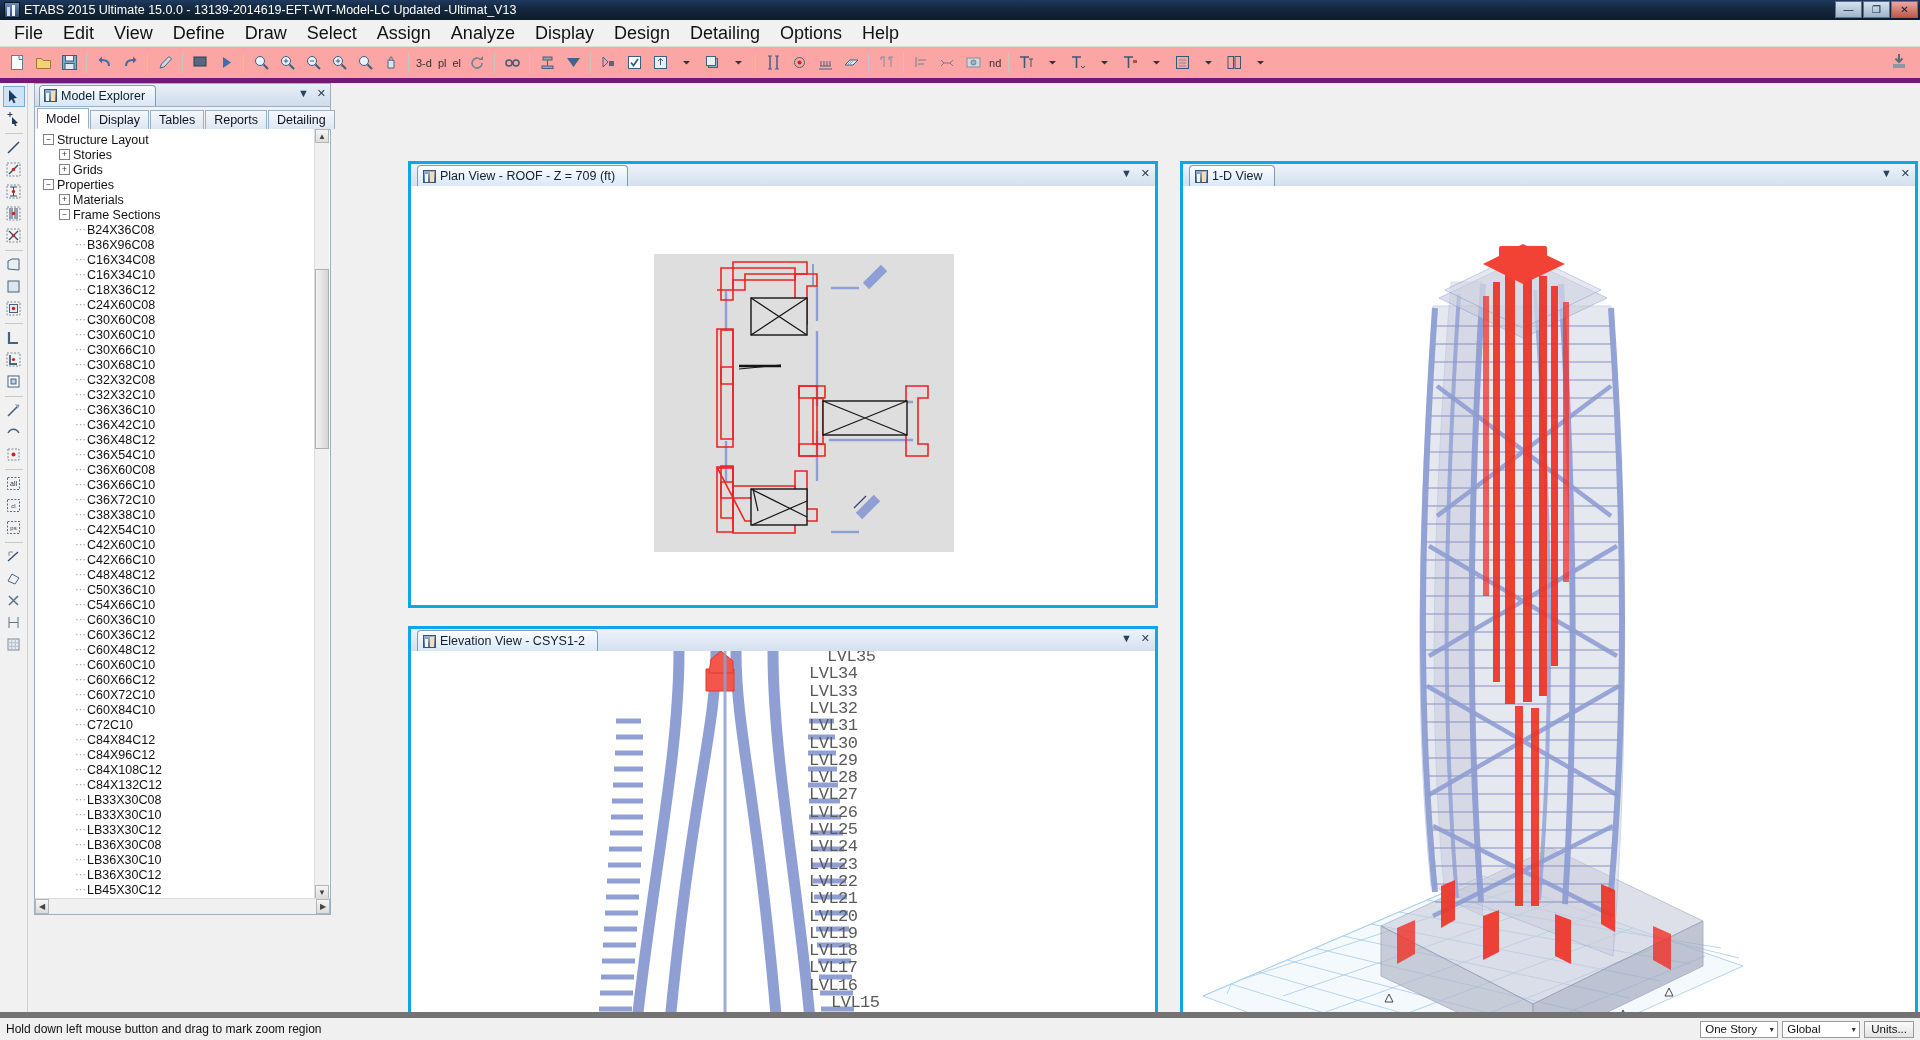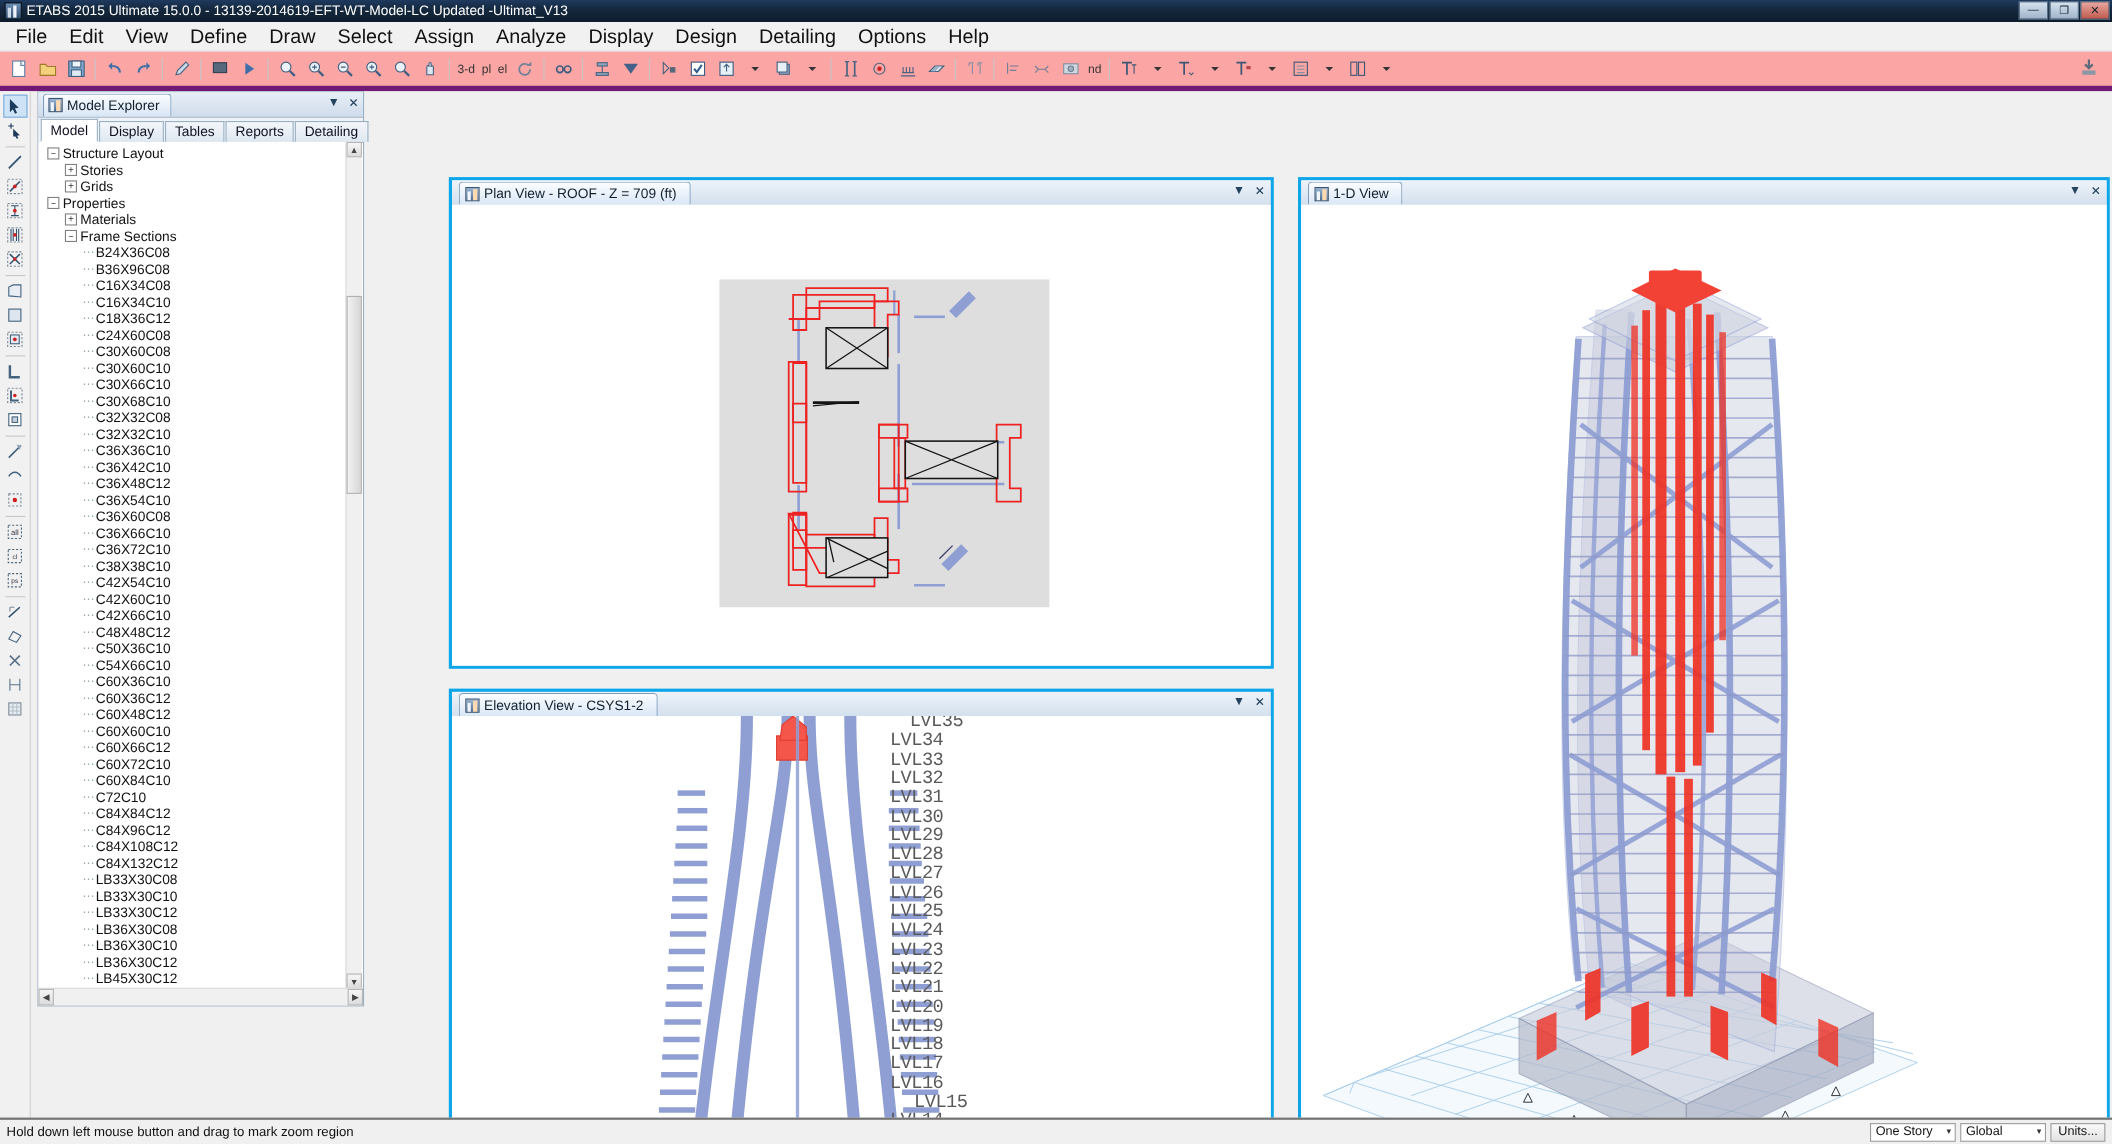--- a/index.html
+++ b/index.html
@@ -159,21 +159,21 @@
   }
   .view-ctl{position:absolute;right:5px;top:3px;display:flex;gap:9px;font-size:11px;color:#24435f;}
   .view-body{position:absolute;top:22px;left:0;right:0;bottom:0;background:#fff;overflow:hidden;}
   
   #plan-view{left:408px;top:78px;width:750px;height:447px;}
   #elev-view{left:408px;top:543px;width:750px;height:475px;}
   #view3d{left:1180px;top:78px;width:738px;height:940px;}
   
   #statusbar{
     position:absolute;left:0;bottom:0;width:1920px;height:22px;
-    background:#f0f0f0;border-top:2px solid #737373;display:flex;align-items:center;
+    background:#f0f0f0;border-top:6px solid #737373;display:flex;align-items:center;
   }
   #status-text{font-size:12px;color:#111;padding-left:6px;flex:1;}
   .sb-combo{
     height:17px;min-width:78px;border:1px solid #9a9a9a;background:#fff;
     font-size:11.5px;display:flex;align-items:center;justify-content:space-between;
     padding:0 2px 0 4px;margin-right:4px;box-sizing:border-box;color:#111;
   }
   .sb-combo .car{font-size:7px;color:#333;}
   .sb-btn{
     height:17px;padding:0 6px;border:1px solid #9a9a9a;

